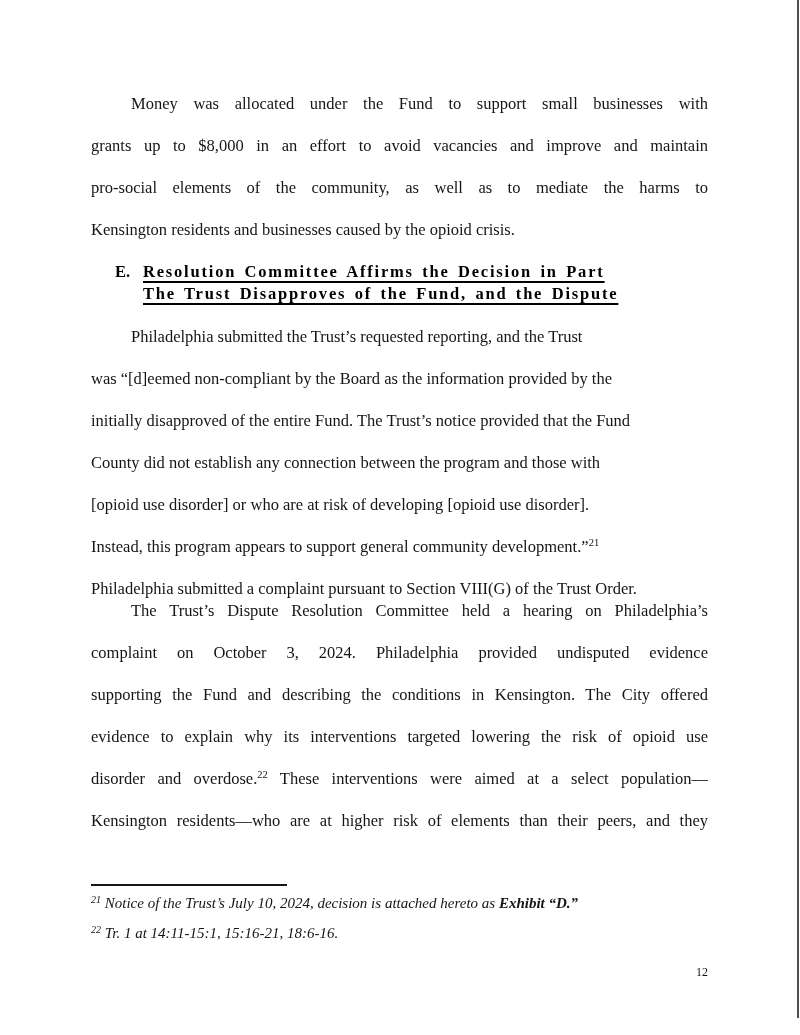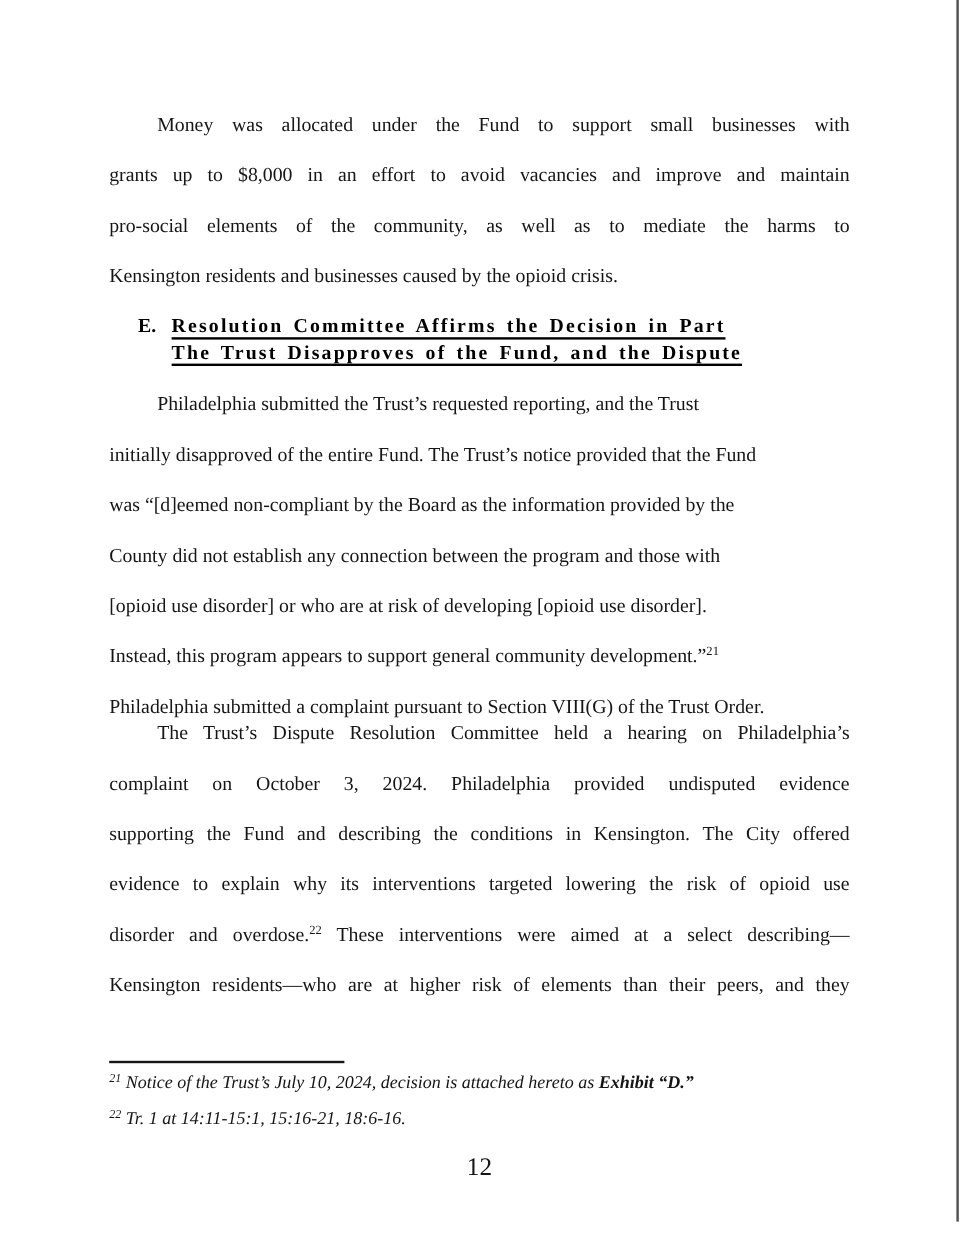--- a/index.html
+++ b/index.html
@@ -47,21 +47,21 @@
     text-decoration-thickness: 1.6px;
     text-underline-offset: 3.5px;
   }
   .fnblock { position: absolute; top: 884px; left: 0; width: 617px; font-style: italic; }
   .fnrule { width: 196px; height: 2px; background: #161616; margin-bottom: 2px; }
   .fnline { font-size: 15px; line-height: 30px; text-align: left; }
   .fnline sup.ref { font-size: 10px; vertical-align: 5px; }
   .fnline b { font-weight: bold; }
   .pagenum {
     position: absolute; top: 957px; left: 0; width: 617px;
-    text-align: center; font-size: 21px; line-height: 30px;
+    text-align: right; font-size: 12px; line-height: 30px;
   }
 </style>
 </head>
 <body>
 
 <div class="scan-edge"></div>
 
 <div class="content">
 
   <div class="para" style="top:83px;">
@@ -74,37 +74,37 @@
   <div class="heading">
     <div class="hlabel">E.</div>
     <div class="htext">
       <div class="hline">Resolution Committee Affirms the Decision in Part</div>
       <div class="hline">The Trust Disapproves of the Fund, and the Dispute</div>
     </div>
   </div>
 
   <div class="para" style="top:316px;">
     <div class="line l indent">Philadelphia submitted the Trust’s requested reporting, and the Trust</div>
+    <div class="line l">was “[d]eemed non-compliant by the Board as the information provided by the</div>
     <div class="line l">initially disapproved of the entire Fund. The Trust’s notice provided that the Fund</div>
-    <div class="line l">was “[d]eemed non-compliant by the Board as the information provided by the</div>
     <div class="line l">County did not establish any connection between the program and those with</div>
     <div class="line l">[opioid use disorder] or who are at risk of developing [opioid use disorder].</div>
     <div class="line l">
       <span>Instead, this program appears to support general community development.”</span><sup class="ref">21</sup>
     </div>
     <div class="line l">Philadelphia submitted a complaint pursuant to Section VIII(G) of the Trust Order.</div>
   </div>
 
   <div class="para" style="top:590px;">
     <div class="line j indent">The Trust’s Dispute Resolution Committee held a hearing on Philadelphia’s</div>
     <div class="line j">complaint on October 3, 2024. Philadelphia provided undisputed evidence</div>
     <div class="line j">supporting the Fund and describing the conditions in Kensington. The City offered</div>
     <div class="line j">evidence to explain why its interventions targeted lowering the risk of opioid use</div>
     <div class="line j">
-      <span>disorder and overdose.</span><sup class="ref">22</sup><span> These interventions were aimed at a select describing—</span>
+      <span>disorder and overdose.</span><sup class="ref">22</sup><span> These interventions were aimed at a select population—</span>
     </div>
     <div class="line j">Kensington residents—who are at higher risk of elements than their peers, and they</div>
   </div>
 
   <div class="fnblock">
     <div class="fnrule"></div>
     <div class="fnline">
       <sup class="ref">21</sup><span> Notice of the Trust’s July 10, 2024, decision is attached hereto as </span><b>Exhibit “D.”</b>
     </div>
     <div class="fnline">

